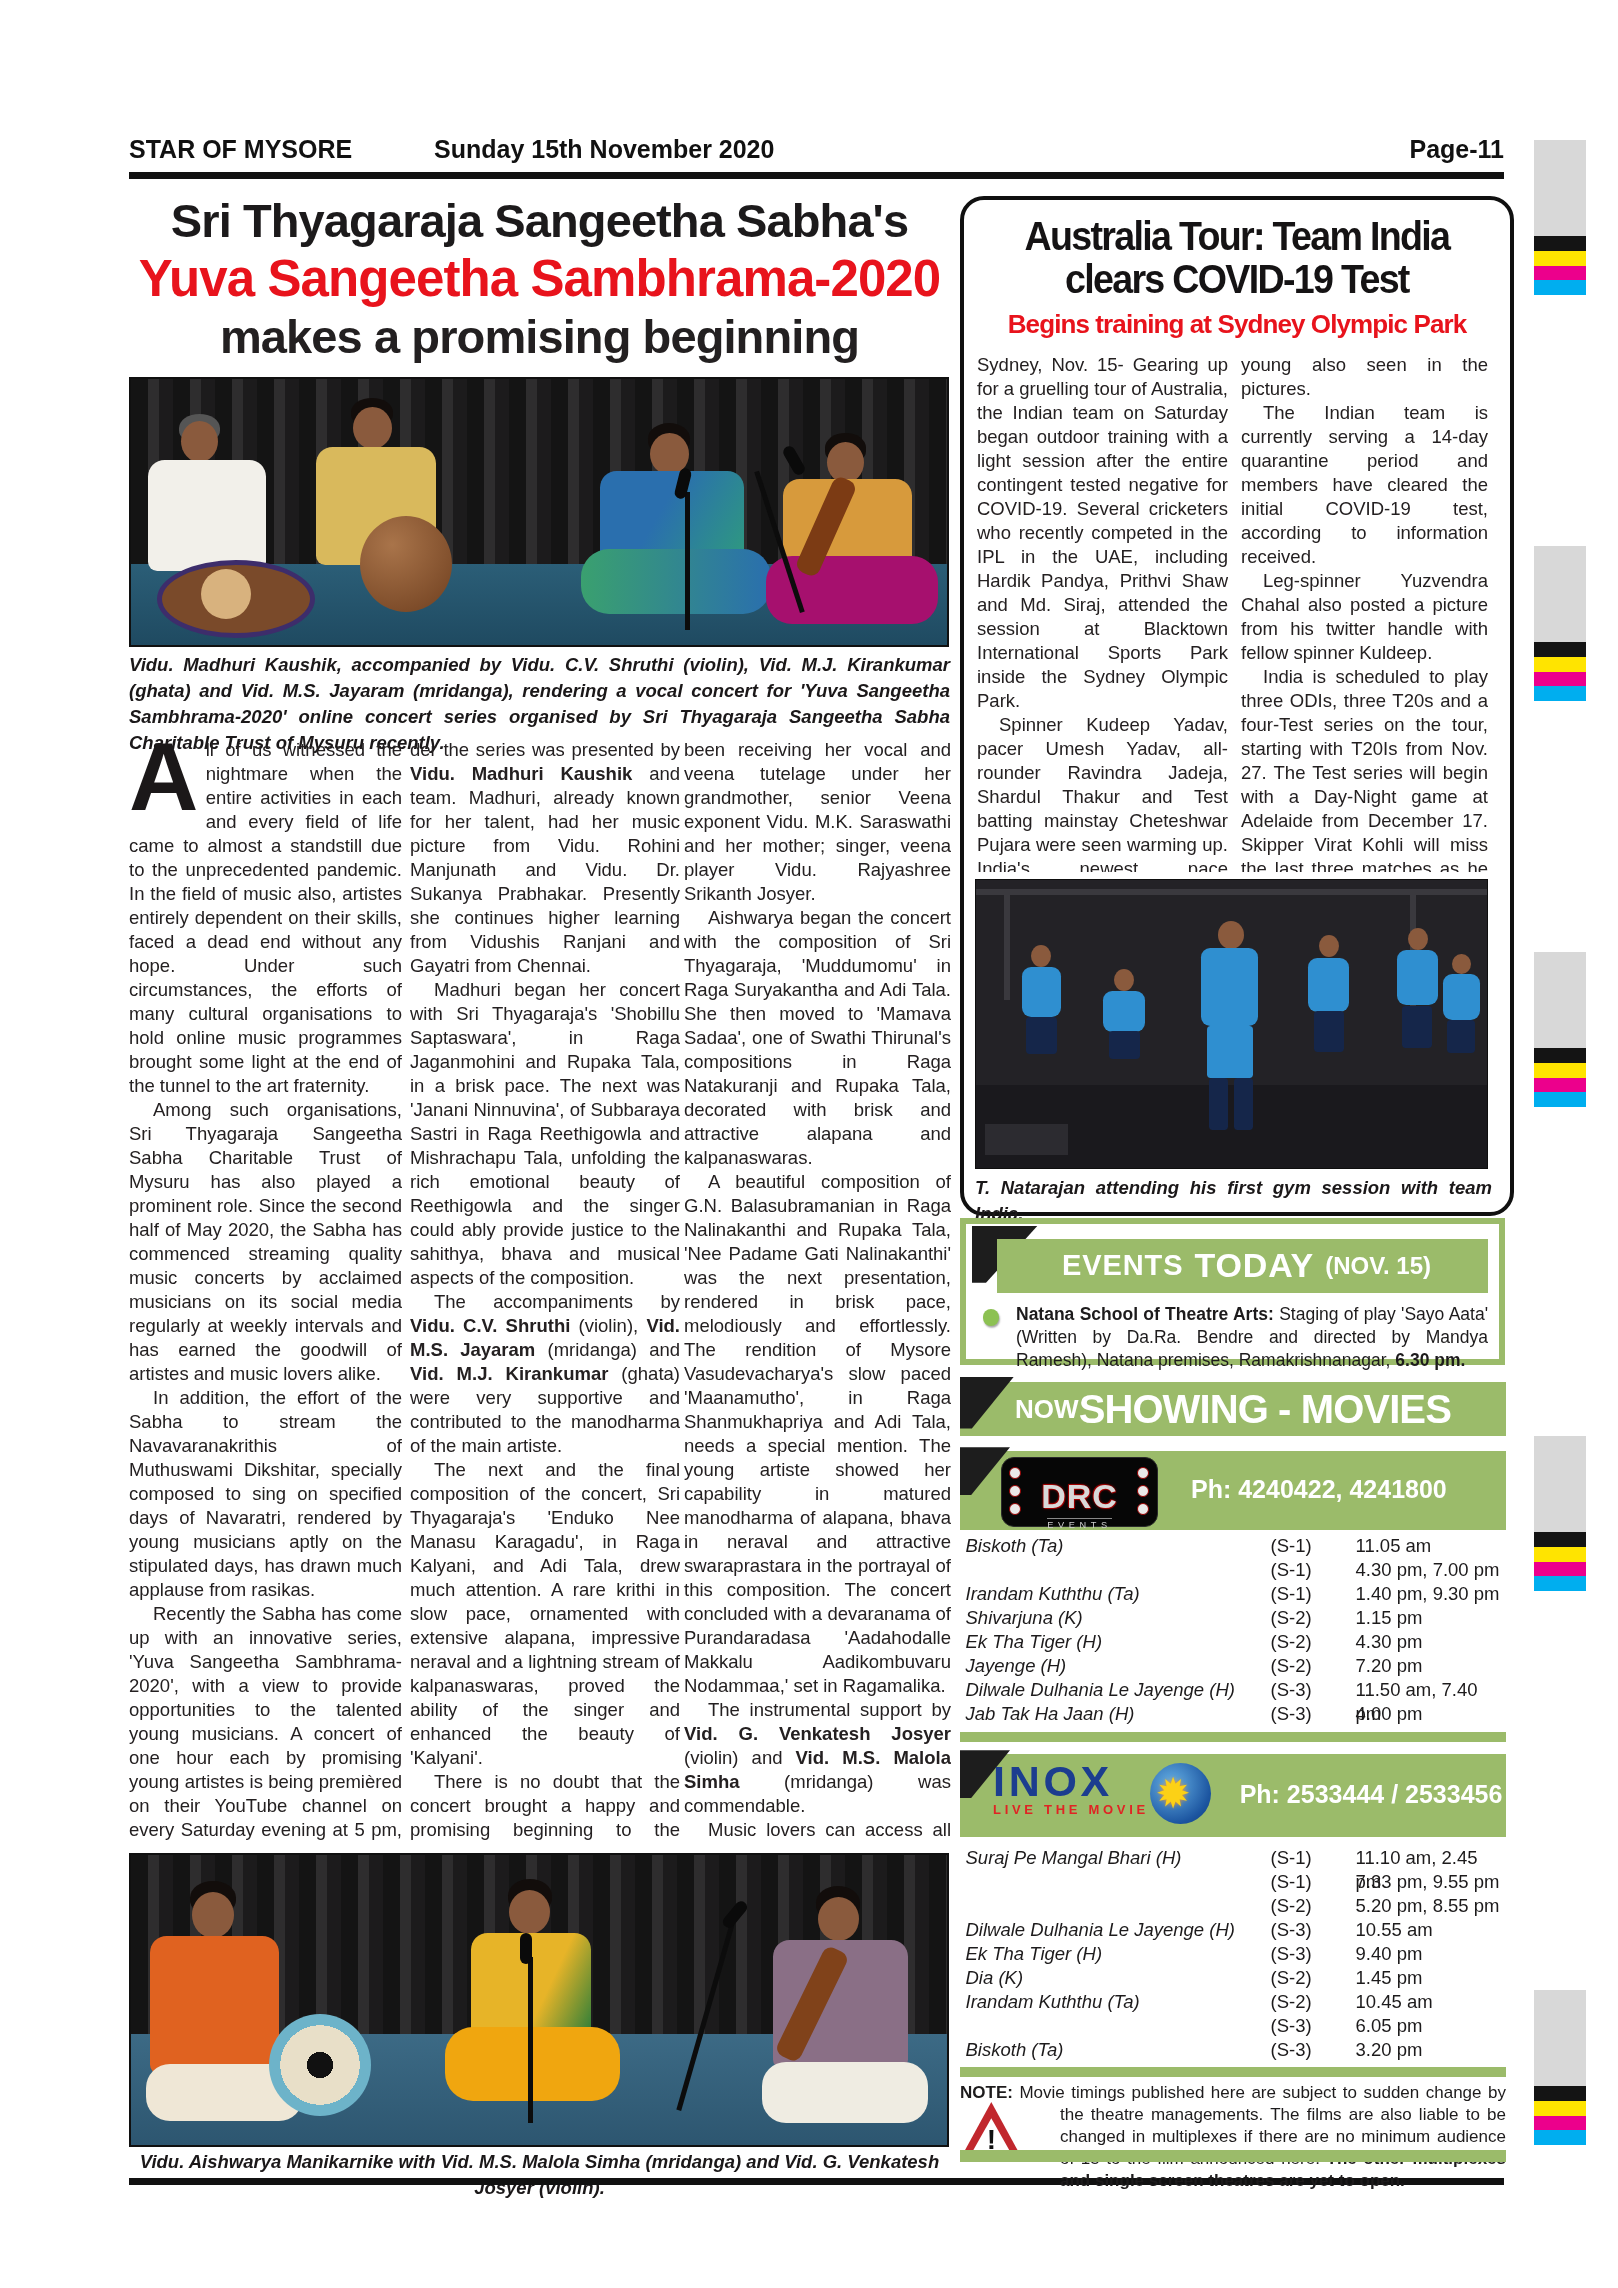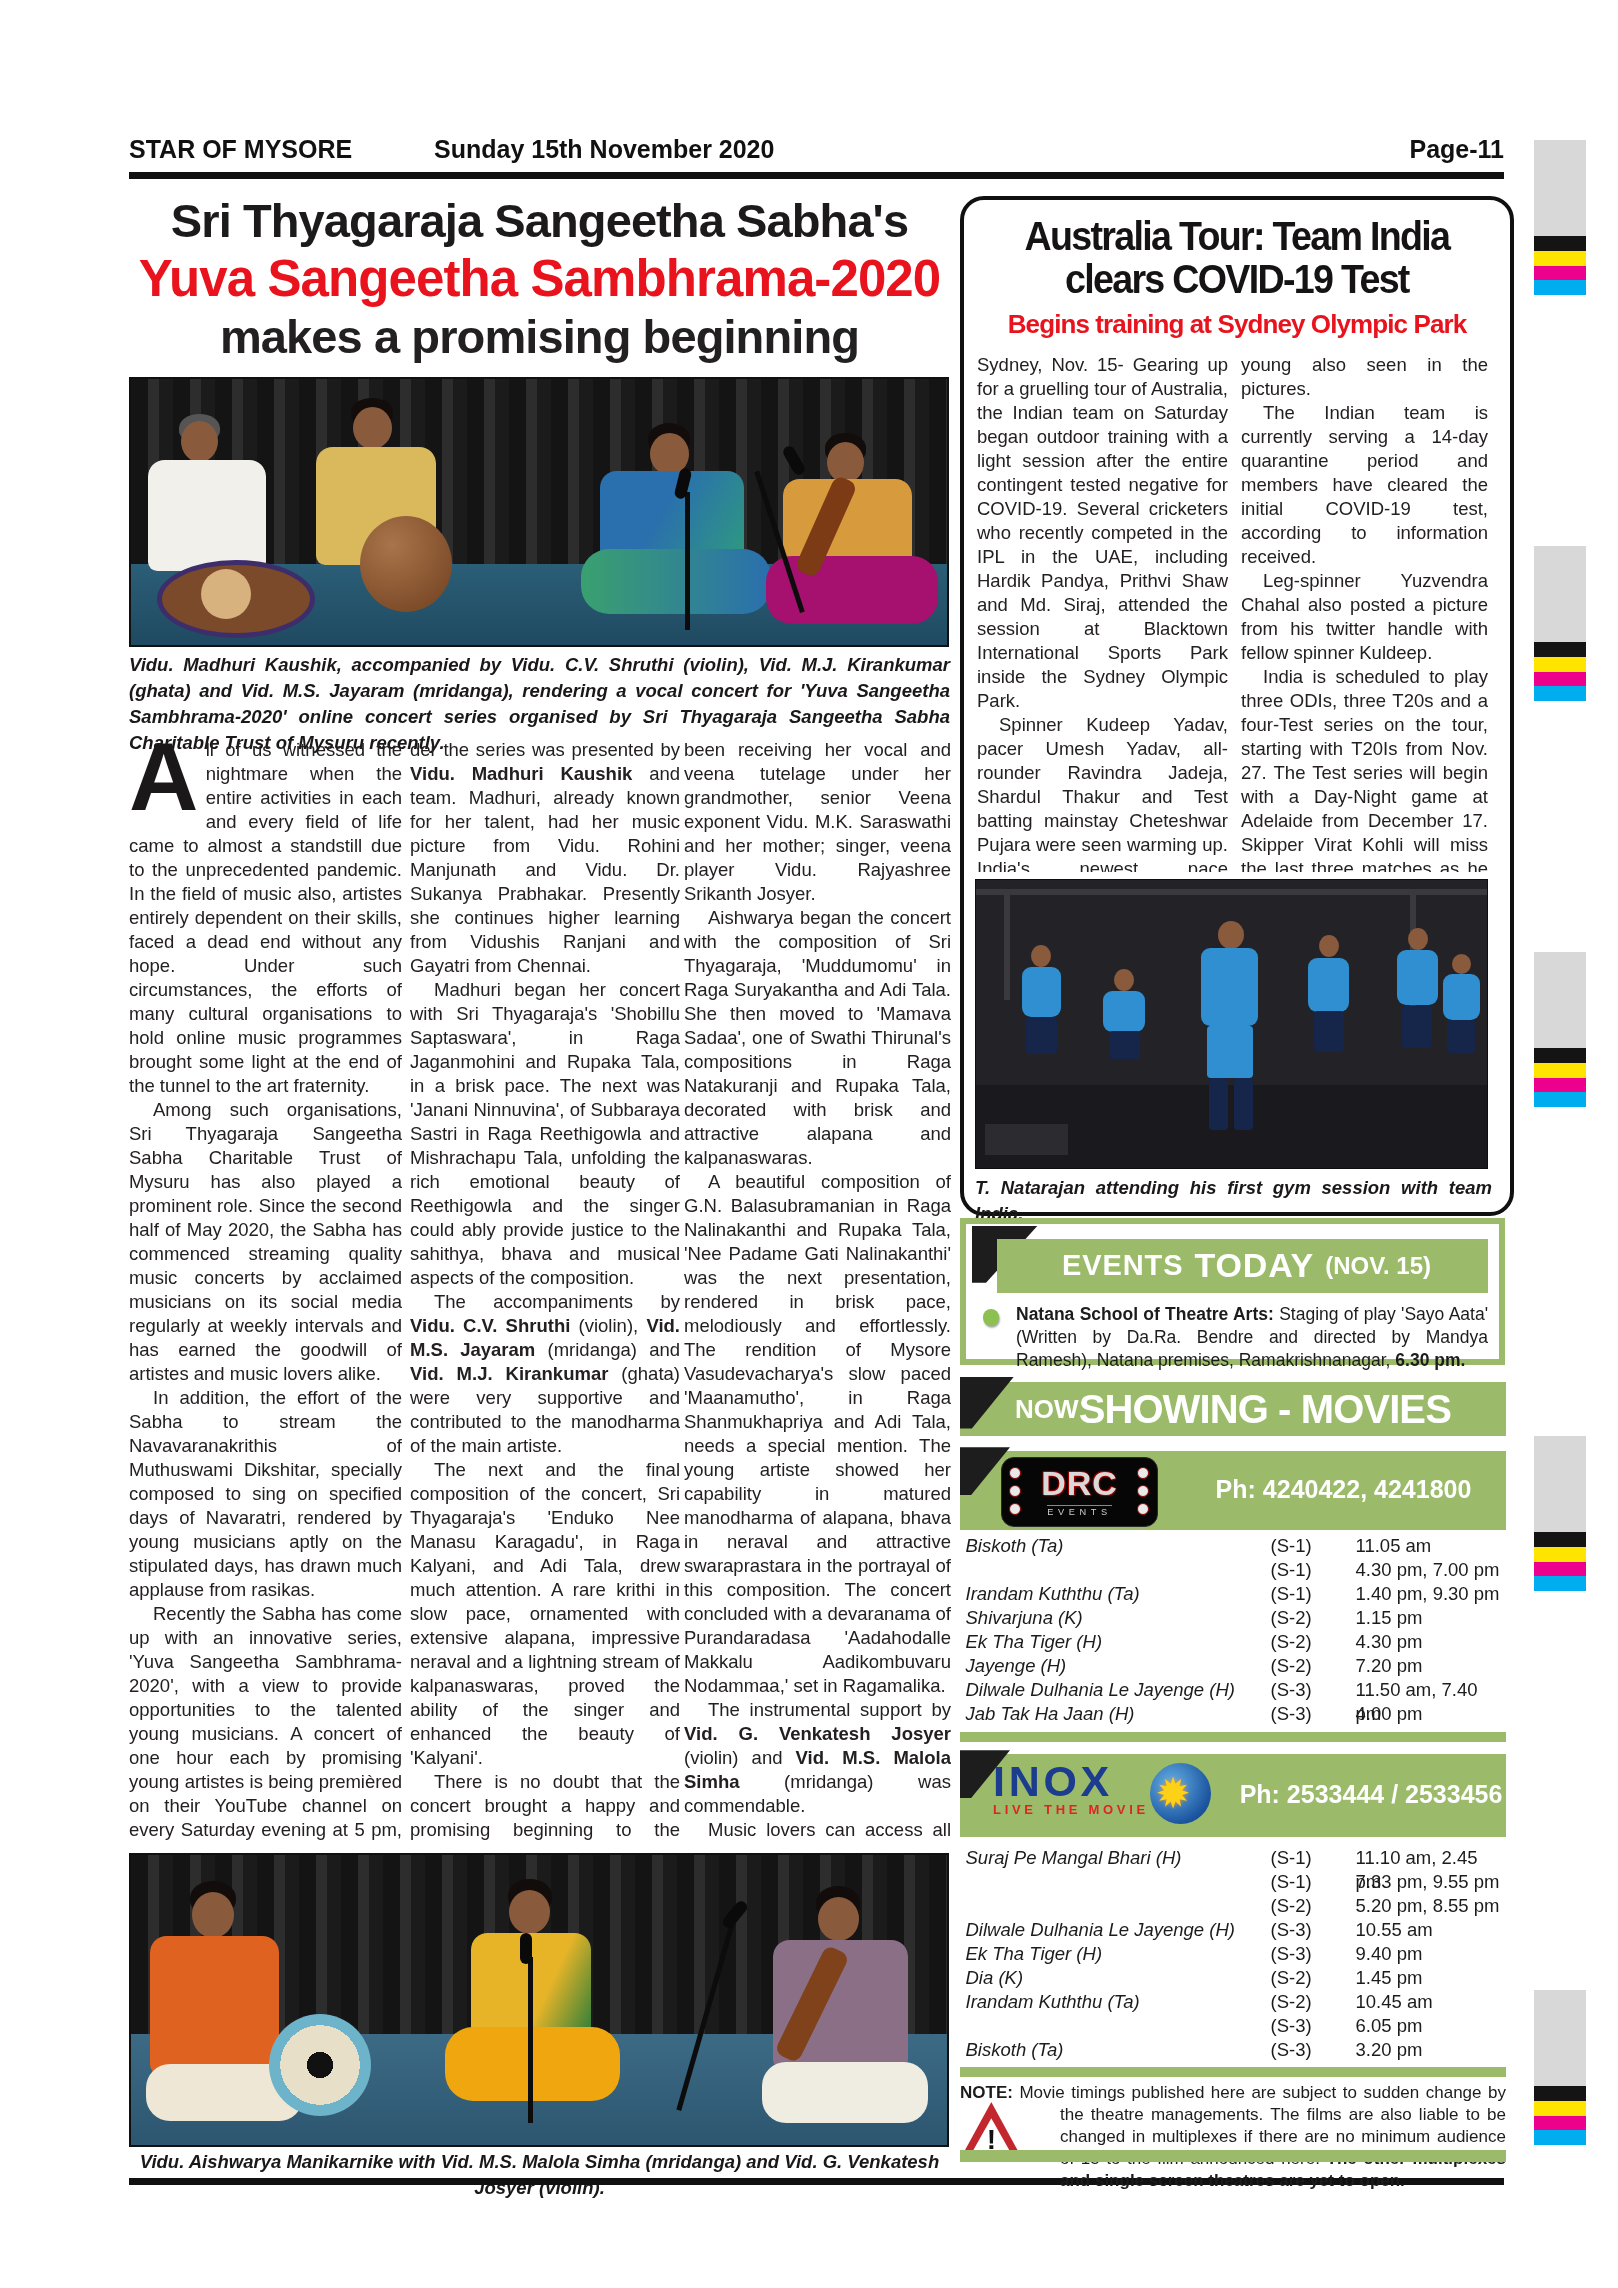--- a/index.html
+++ b/index.html
@@ -312,24 +312,24 @@
     <div class="reeldots" style="left:7.4px;">
         <i></i>
         <i></i>
         <i></i>
       </div>
     <div class="reeldots" style="right:7.4px;">
         <i></i>
         <i></i>
         <i></i>
       </div>
-    <div class="drc-main" style="margin-top:7px;">DRC</div>
+    <div class="drc-main" style="margin-top:20px;">DRC</div>
     <div class="drc-sub">EVENTS</div>
   </div>
-  <div class="abs phone" style="left:231px;top:24px;width:305px;text-align:center;">Ph: 4240422, 4241800</div>
+  <div class="abs phone" style="left:231px;top:24px;width:305px;">Ph: 4240422, 4241800</div>
 </div>
 <div class="abs showlist" style="left:960px;top:1534px;width:546px;">
     <div class="show-row">
       <span class="film">Biskoth (Ta)</span>
       <span class="screen">(S-1)</span>
       <span class="times">11.05 am</span>
     </div>
     <div class="show-row">
       <span class="film"></span>
       <span class="screen">(S-1)</span>

